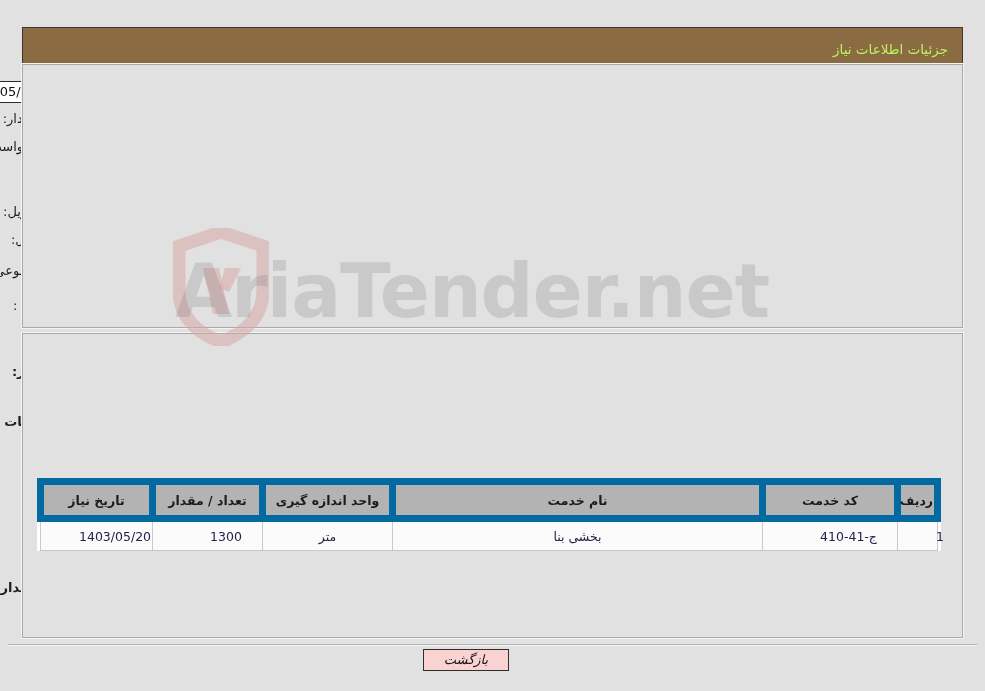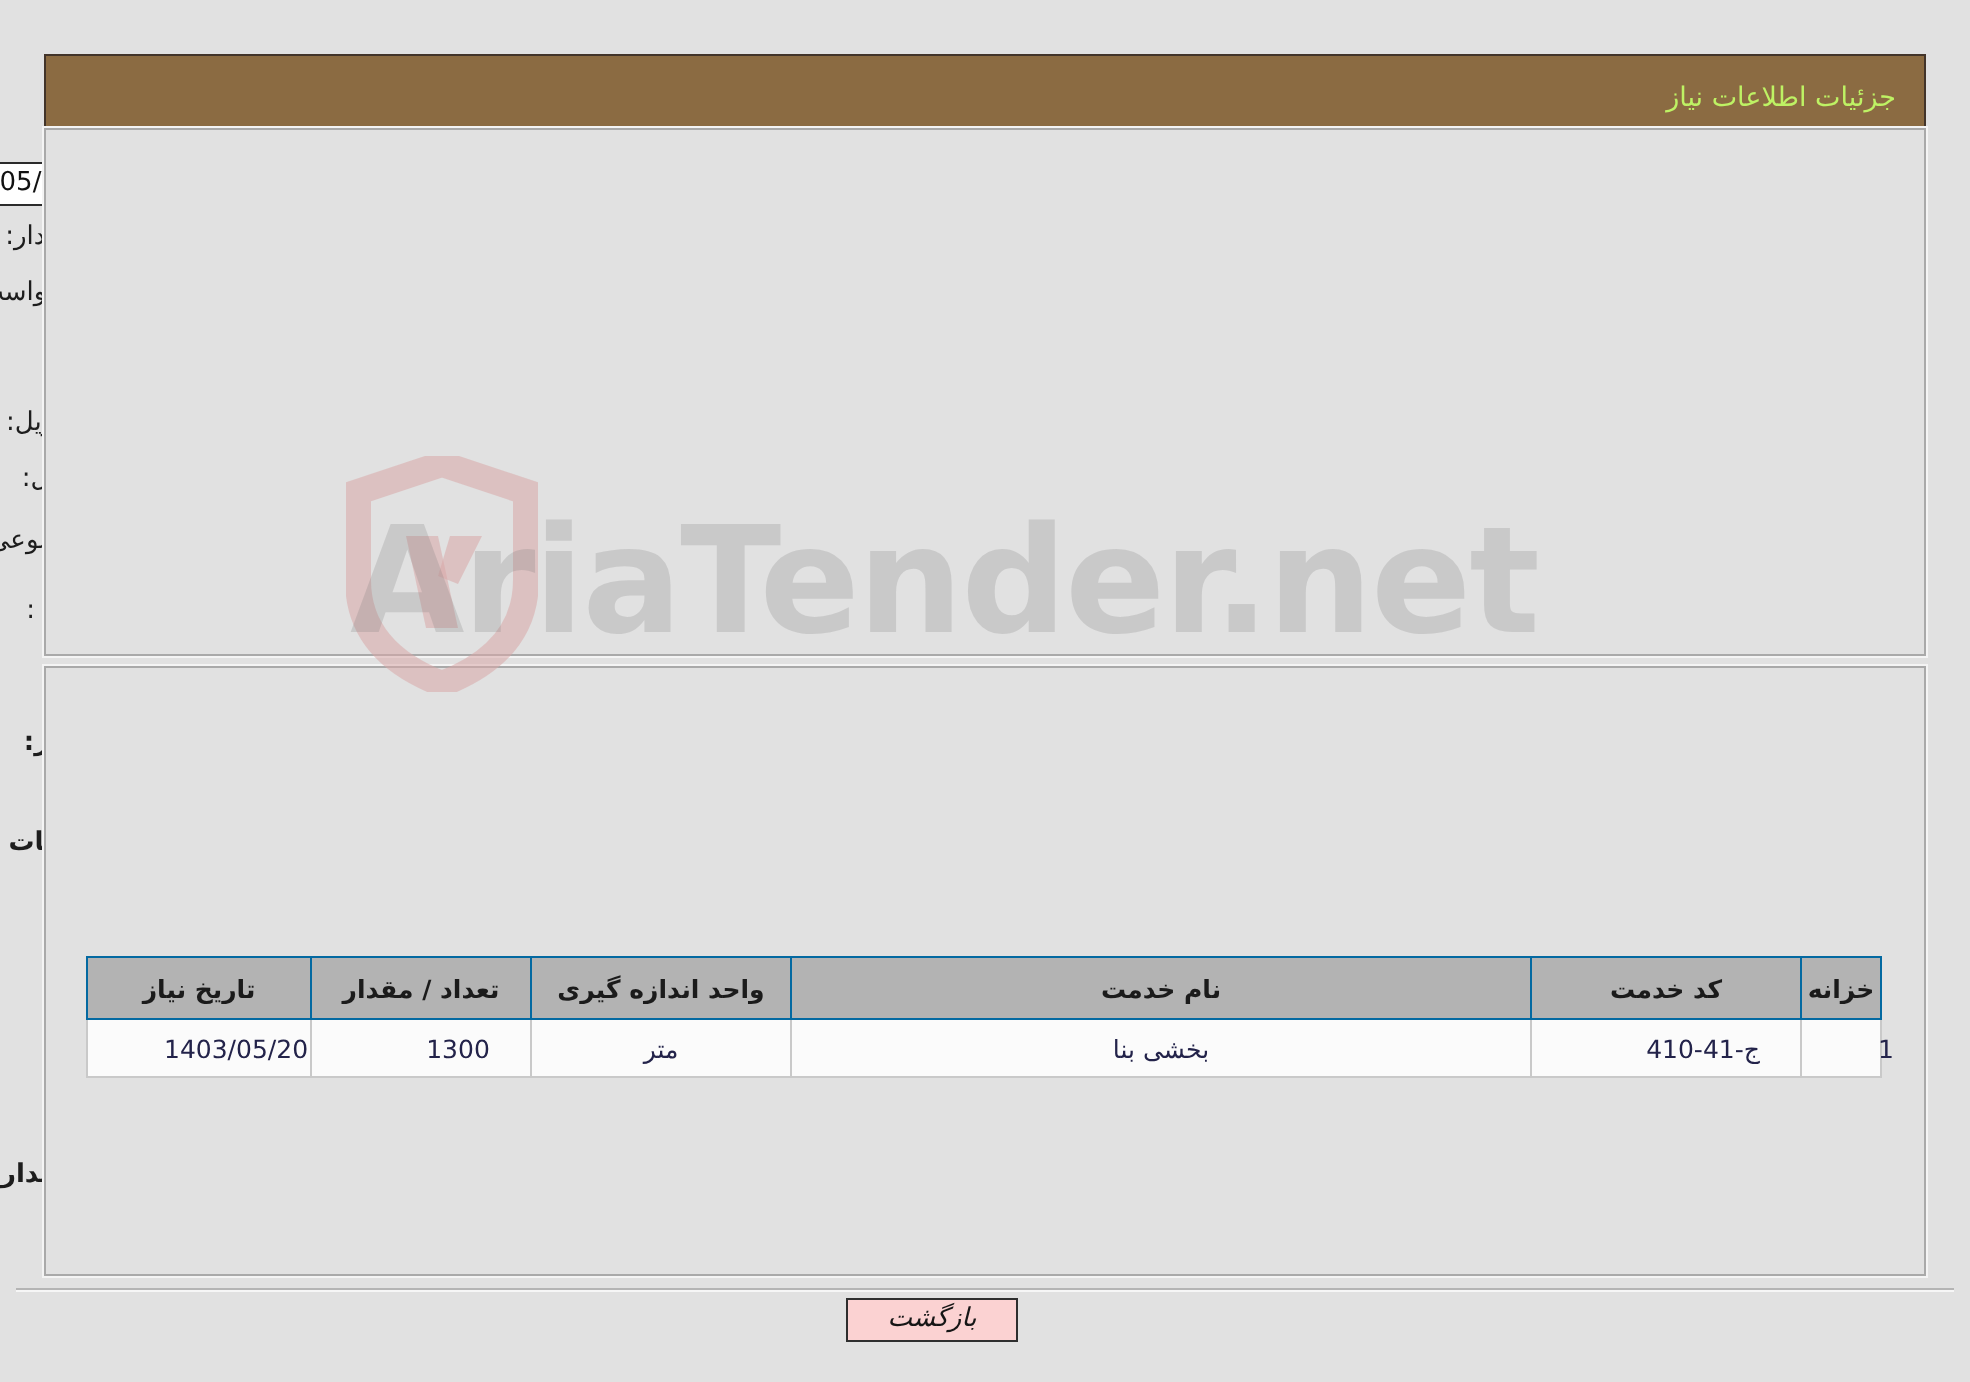--- a/index.html
+++ b/index.html
@@ -177,21 +177,21 @@
     top: 478px;
     width: 897px;
     border-collapse: collapse;
     font-size: 12.5px;
     z-index: 6;
     background: #fff;
     table-layout: fixed;
   }
   #svc-table th {
     background: #b3b3b3;
-    border: 1px solid #0369a1;
+    border: 7px solid #0369a1;
     color: #1b1b1b;
     font-weight: bold;
     height: 28px;
     font-size: 12.5px;
   }
   #svc-table td {
     background: #fbfbfb;
     border: 1px solid #c9c9c9;
     height: 26px;
     text-align: center;
@@ -299,21 +299,21 @@
   <colgroup>
     <col style="width:40px">
       <col style="width:135px">
       <col style="width:370px">
     <col style="width:130px">
       <col style="width:110px">
       <col style="width:112px">
   </colgroup>
   <thead>
     <tr>
-      <th>خزانه</th>
+      <th>ردیف</th>
       <th>کد خدمت</th>
       <th>نام خدمت</th>
       <th>واحد اندازه گیری</th>
       <th>تعداد / مقدار</th>
       <th>تاریخ نیاز</th>
     </tr>
   </thead>
   <tbody>
     <tr>
       <td class="num">1</td>

